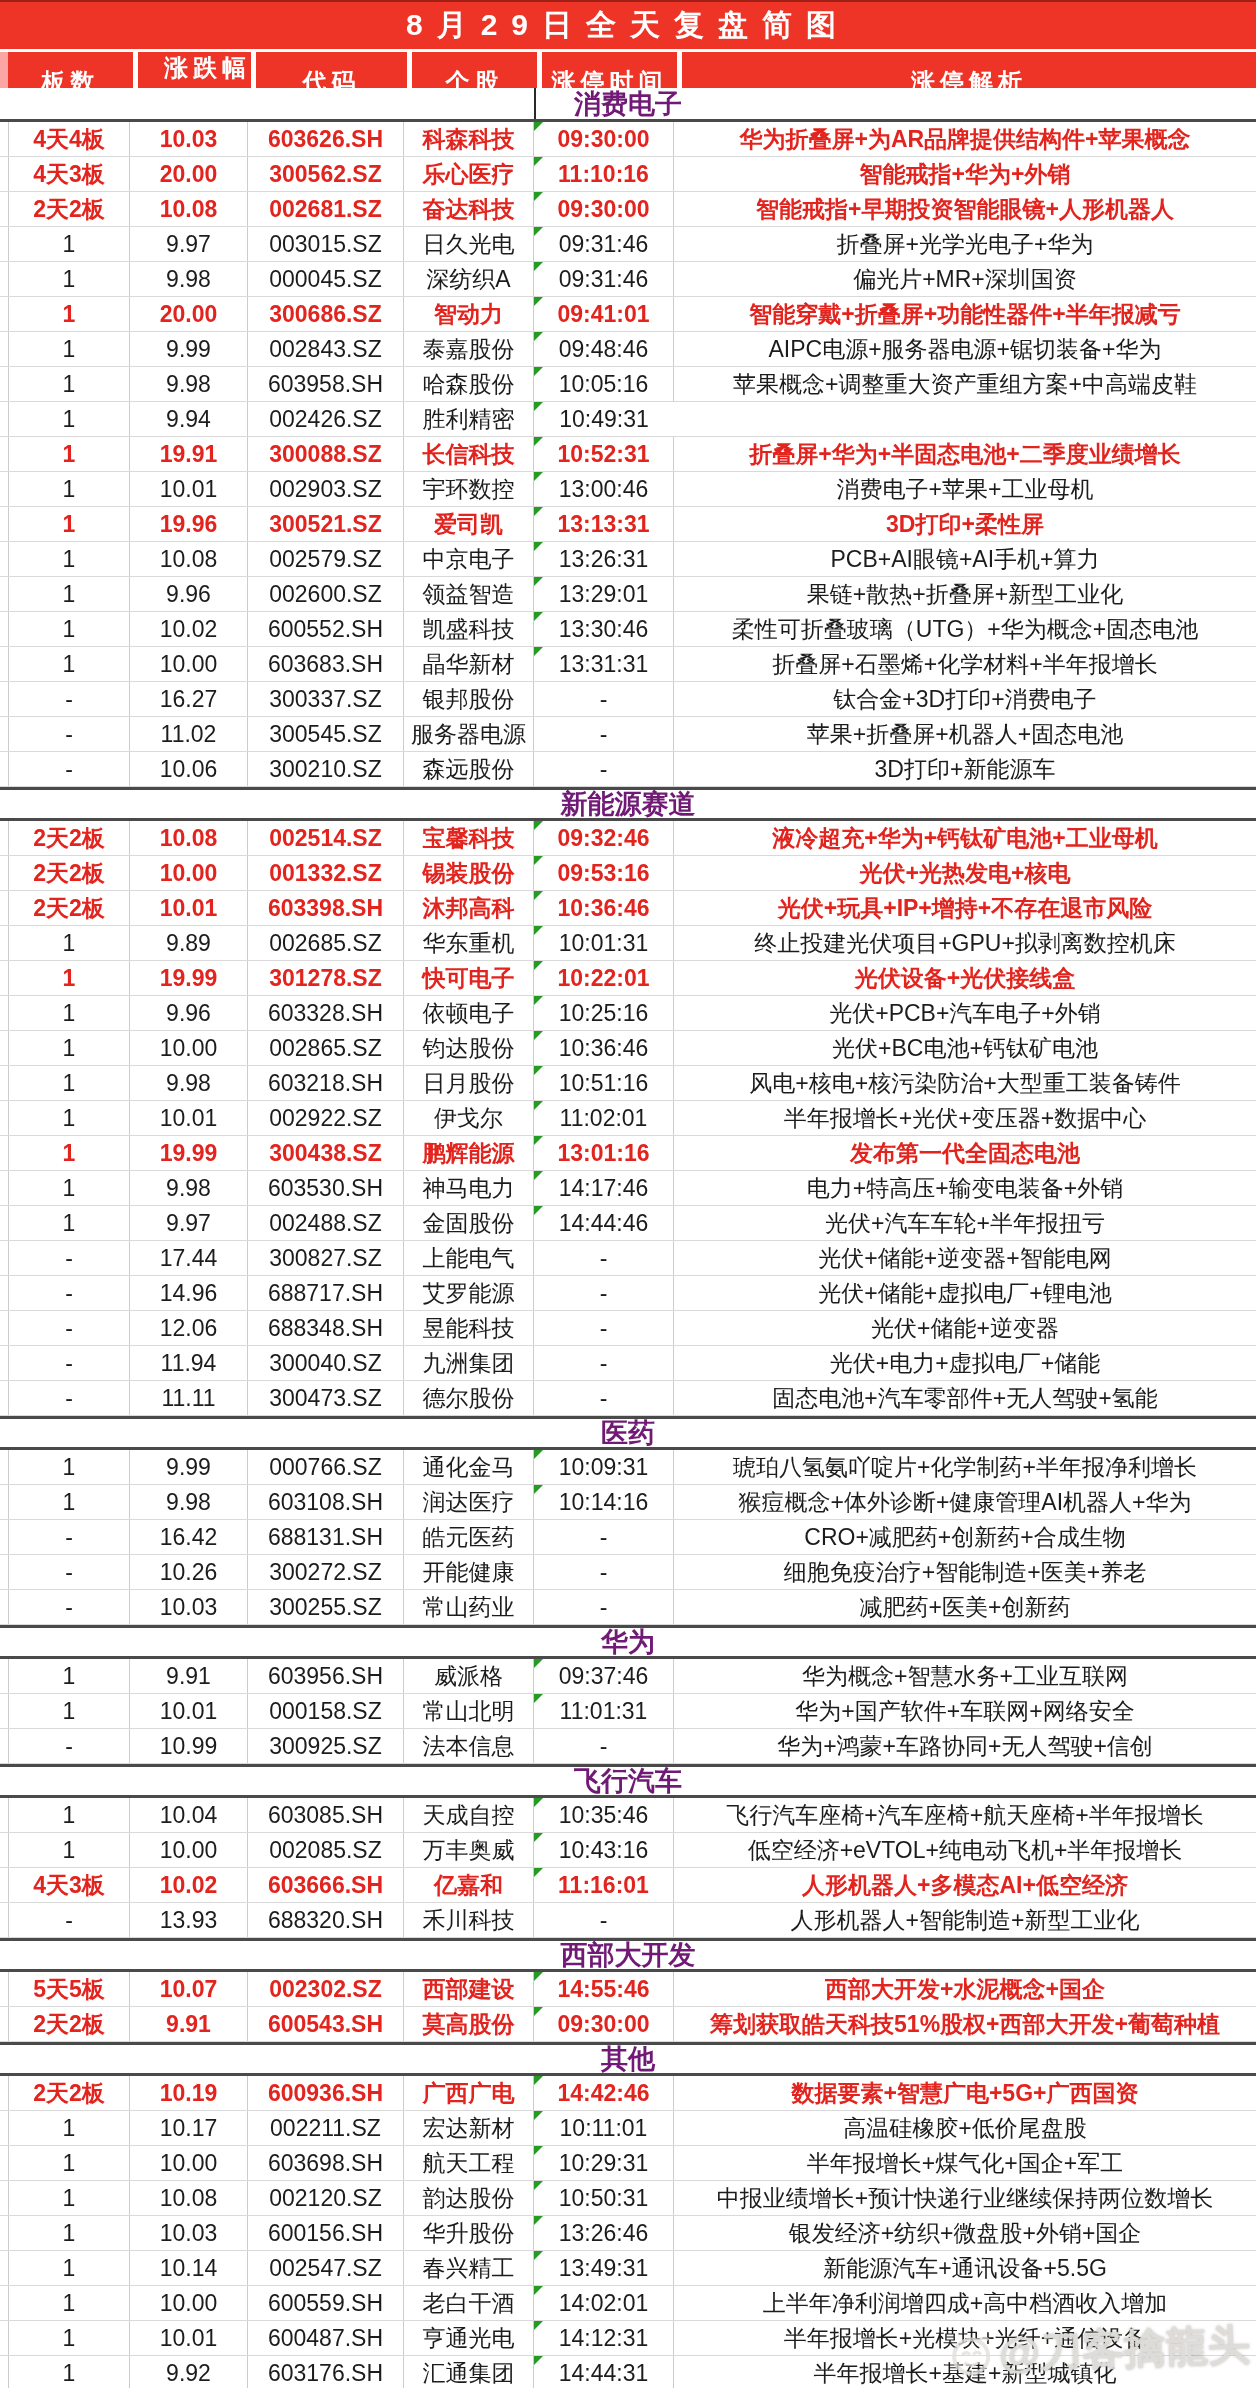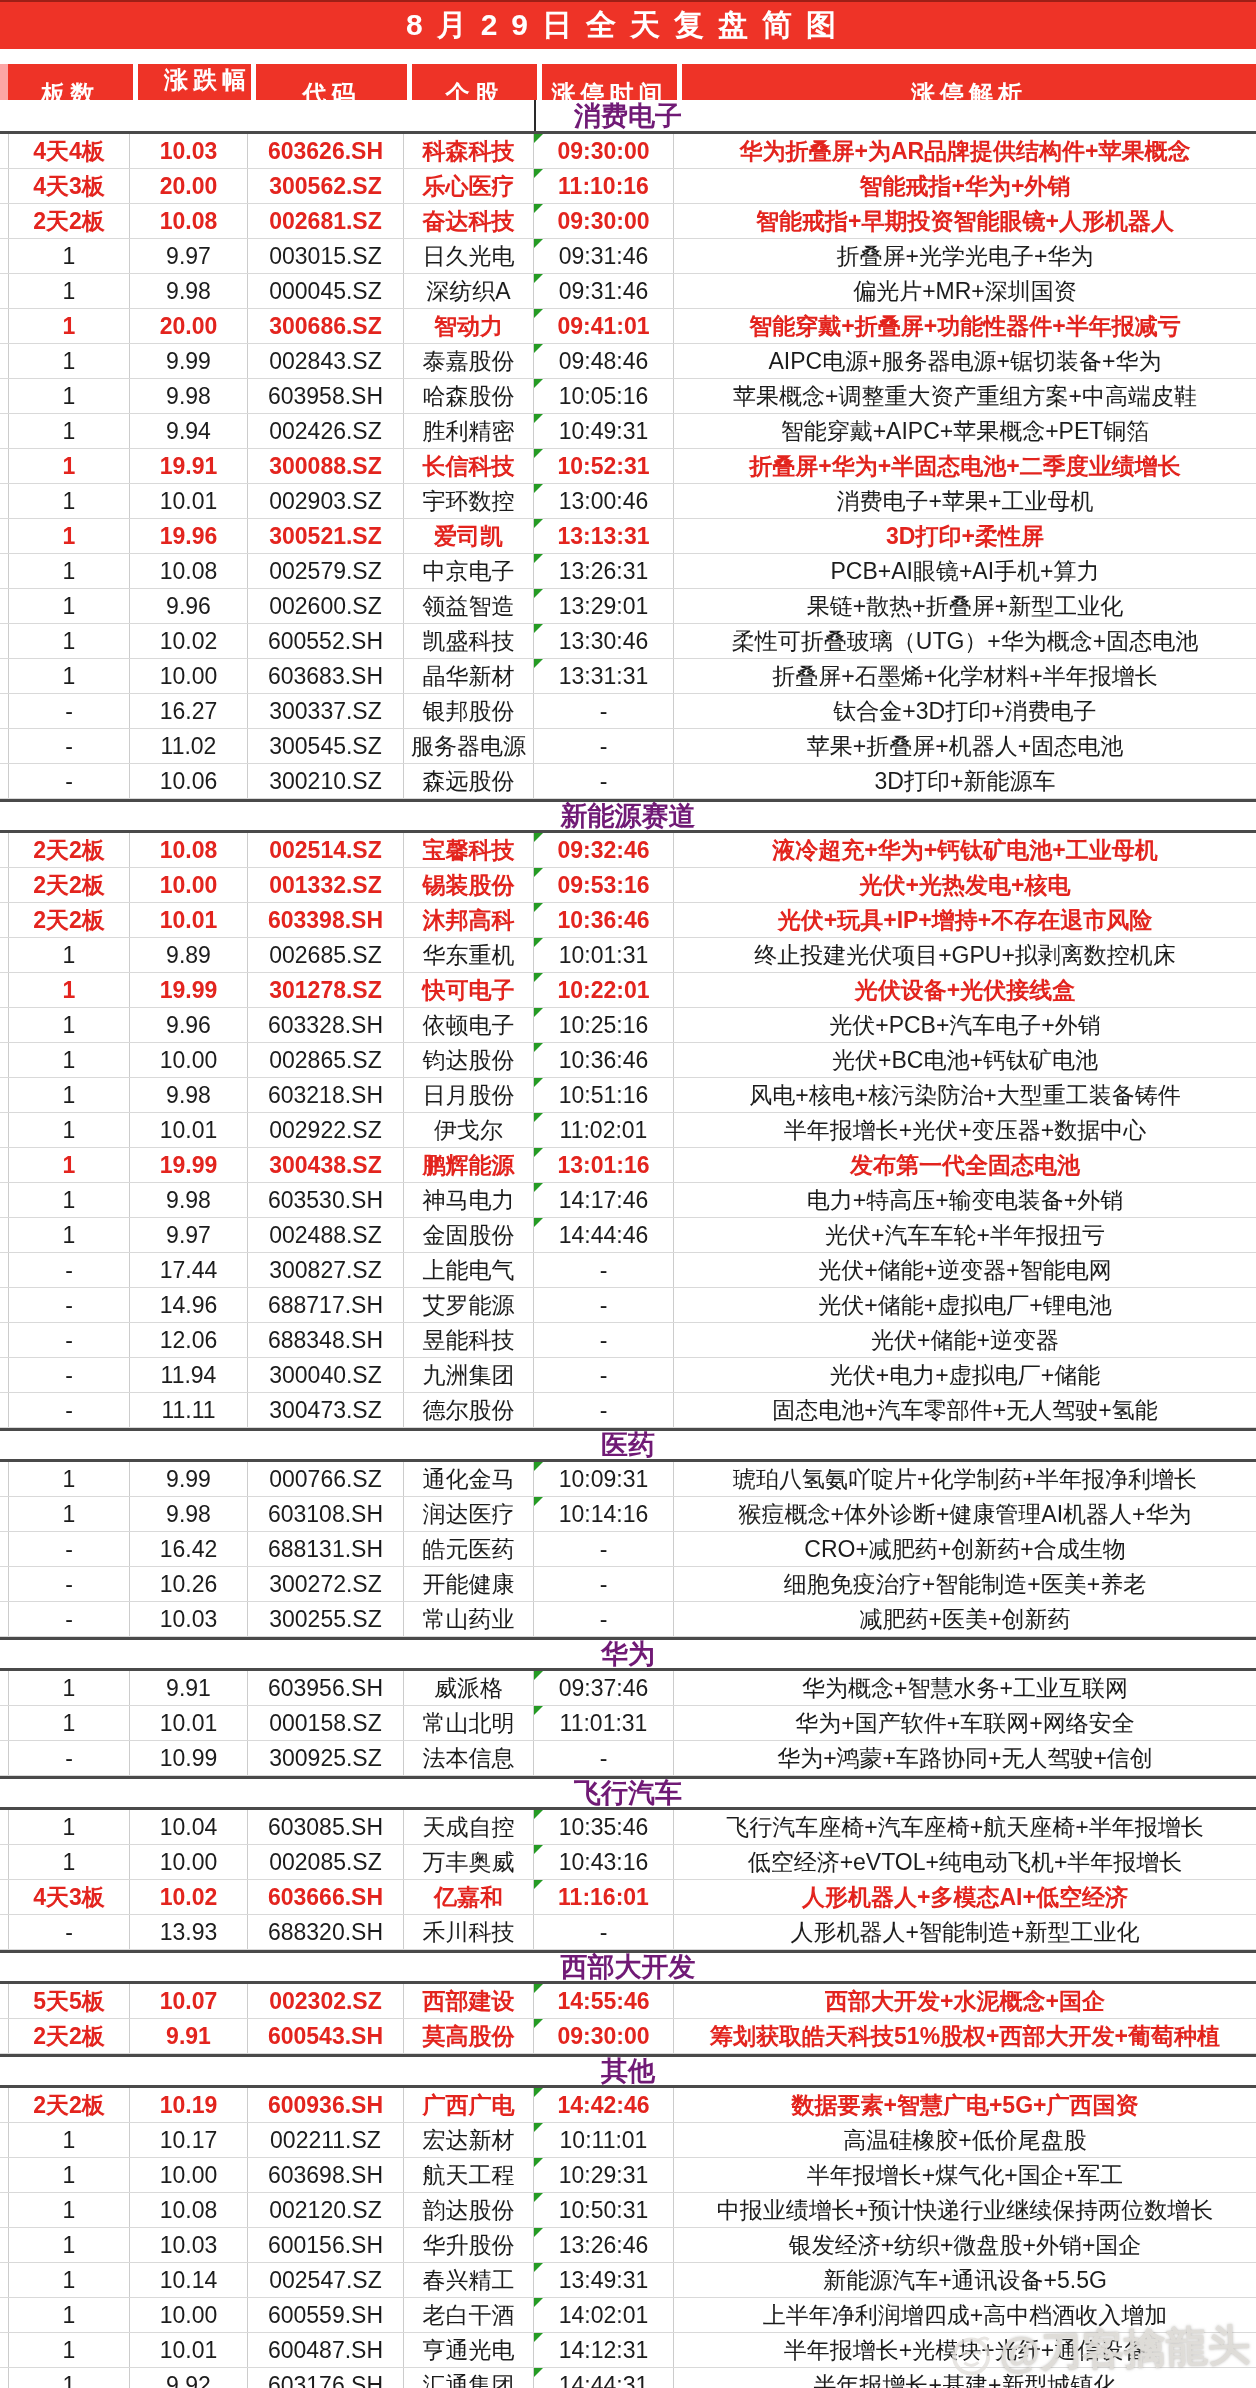--- a/index.html
+++ b/index.html
@@ -8,21 +8,21 @@
 
   
   .title-bar{
     height:47px;background:var(--red,#ee3327);
     display:flex;align-items:center;justify-content:center;
     color:#ffffff;font-weight:bold;font-size:30px;letter-spacing:14px;
     border-top:2px solid #9d1f16;
   }
   
   .header-row{
-    margin-top:15px;height:36px;
+    margin-top:3px;height:36px;
     display:grid;grid-template-columns:130px 118px 156px 130px 140px 1fr;
     padding-left:8px;background:#fca5a5;
   }
   .hcell{
     background:var(--red,#ee3327);color:#ffffff;font-weight:bold;font-size:24px;
     letter-spacing:5px;display:flex;align-items:center;justify-content:center;
     border-right:5px solid #ffffff;
   }
   .hcell:last-child{border-right:none;}
 
@@ -183,21 +183,20 @@
   </div>
       <div class="row">
     <div class="cell c-boards">1</div>
     <div class="cell c-pct">9.94</div>
     <div class="cell c-code">002426.SZ</div>
     <div class="cell c-name">胜利精密</div>
     <div class="cell c-time has-marker">
       <span class="tri"></span>
       <span class="tval">10:49:31</span>
     </div>
-    <div class="cell c-analysis">智能穿戴+AIPC+苹果概念+PET铜箔</div>
   </div>
       <div class="row hot">
     <div class="cell c-boards">1</div>
     <div class="cell c-pct">19.91</div>
     <div class="cell c-code">300088.SZ</div>
     <div class="cell c-name">长信科技</div>
     <div class="cell c-time has-marker">
       <span class="tri"></span>
       <span class="tval">10:52:31</span>
     </div>

